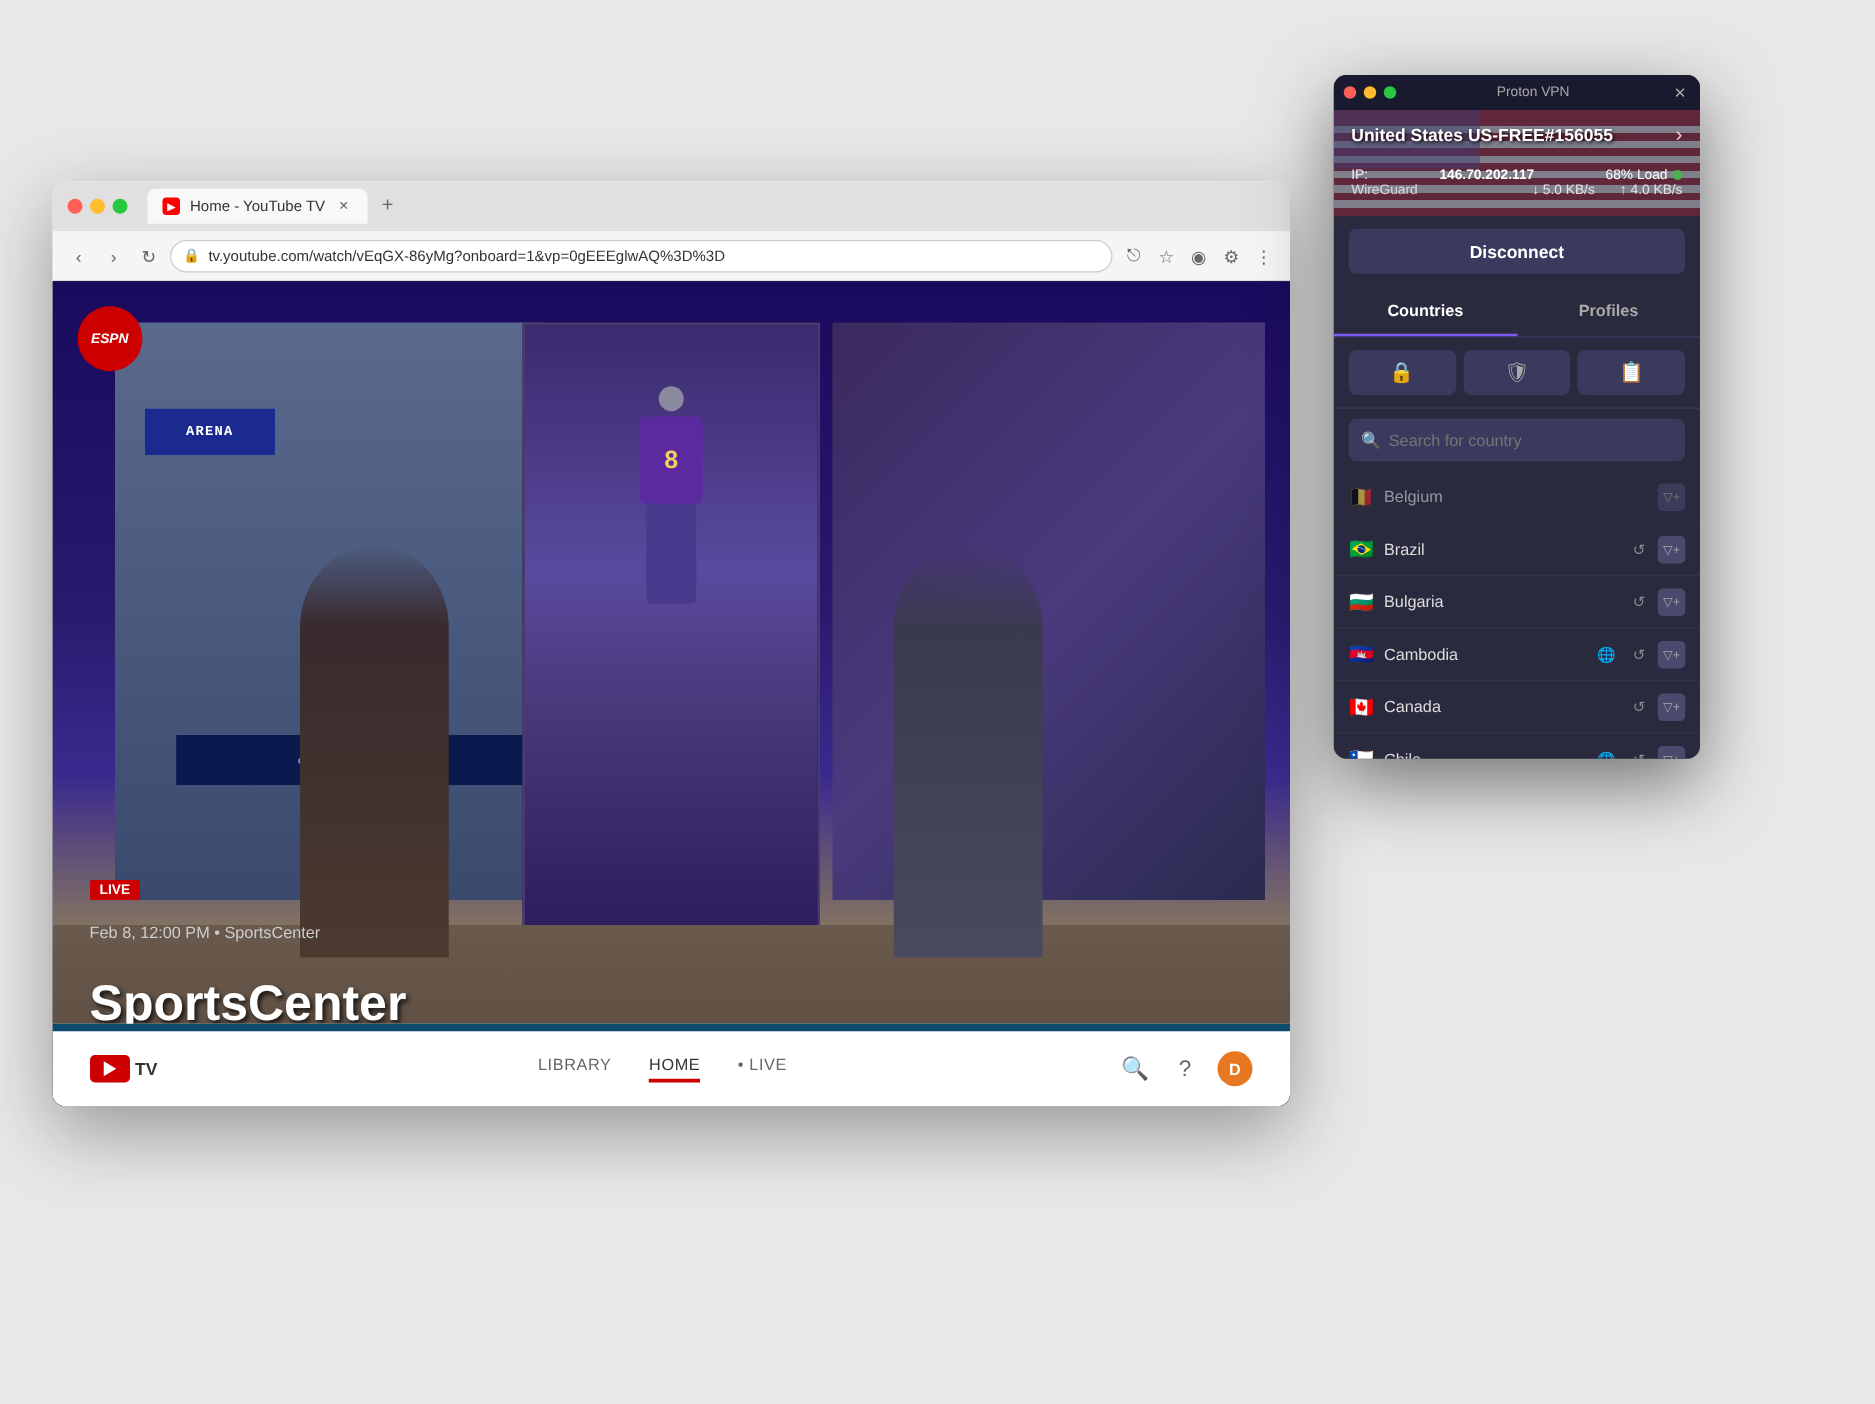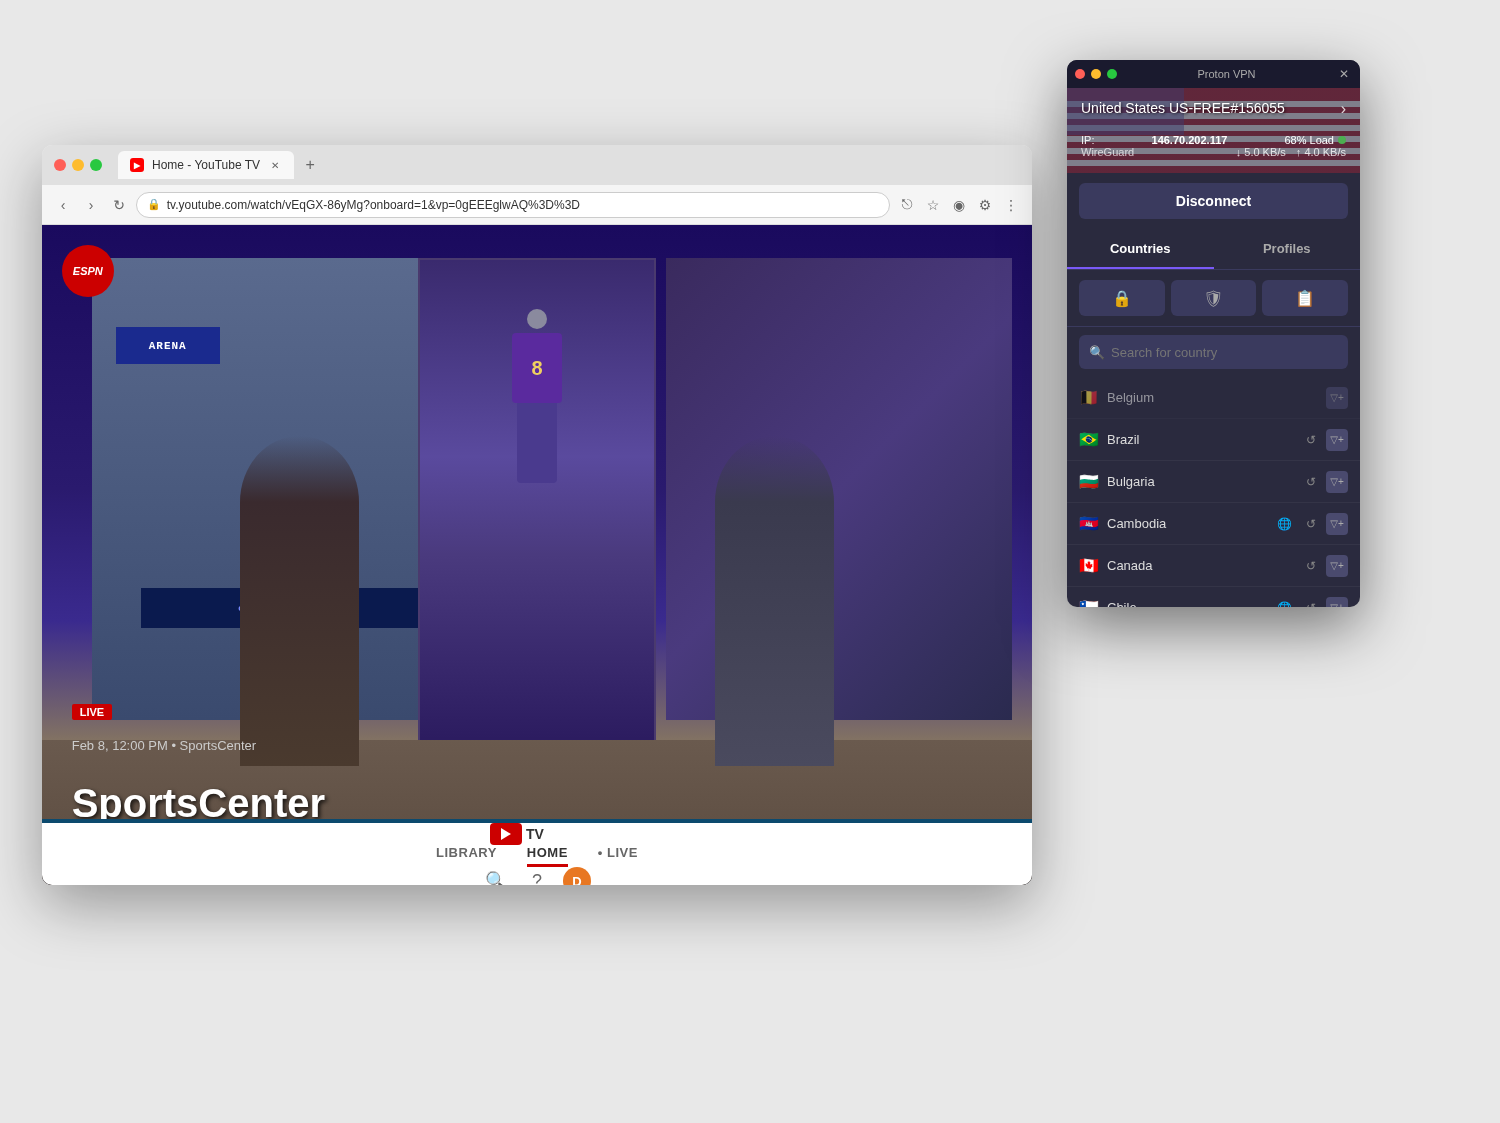--- a/index.html
+++ b/index.html
@@ -467,22 +467,21 @@
     .ytv-bottom-bar {
       position: absolute;
       bottom: 0;
       left: 0;
       width: 100%;
       height: 66px;
       background: white;
       display: flex;
       align-items: center;
       padding: 0 30px;
-      border-top: 4px solid #0c4a6e;
-      flex-direction: column;
+      border-top: 6px solid #0c4a6e;
     }
 
     .ytv-logo {
       display: flex;
       align-items: center;
       gap: 4px;
       margin-right: 40px;
     }
 
     .ytv-logo-icon {
@@ -511,21 +510,21 @@
 
     .ytv-nav {
       display: flex;
       gap: 30px;
       flex: 1;
       justify-content: center;
     }
 
     .ytv-nav-item {
       font-size: 13px;
-      font-weight: 700;
+      font-weight: 400;
       color: #666;
       cursor: pointer;
       padding-bottom: 4px;
       letter-spacing: 0.5px;
     }
 
     .ytv-nav-item.active {
       color: #333;
       border-bottom: 3px solid #cc0000;
     }
@@ -650,21 +649,21 @@
       position: relative;
       z-index: 2;
       padding: 12px 14px;
       display: flex;
       align-items: flex-start;
       justify-content: space-between;
     }
 
     .vpn-server-name {
       font-size: 14px;
-      font-weight: normal;
+      font-weight: bold;
       color: white;
       text-shadow: 1px 1px 3px rgba(0,0,0,0.8);
     }
 
     .vpn-nav-arrow {
       color: rgba(255,255,255,0.8);
       font-size: 16px;
       cursor: pointer;
     }
 
@@ -698,21 +697,21 @@
 
     .vpn-protocol {
       font-size: 11px;
       color: rgba(255,255,255,0.7);
     }
 
     .vpn-speeds {
       font-size: 11px;
       color: rgba(255,255,255,0.8);
       display: flex;
-      gap: 10px;
+      gap: 20px;
     }
 
     
     .vpn-disconnect-btn {
       margin: 10px 12px;
       width: calc(100% - 24px);
       height: 36px;
       background: #3a3a5e;
       border: none;
       border-radius: 6px;

